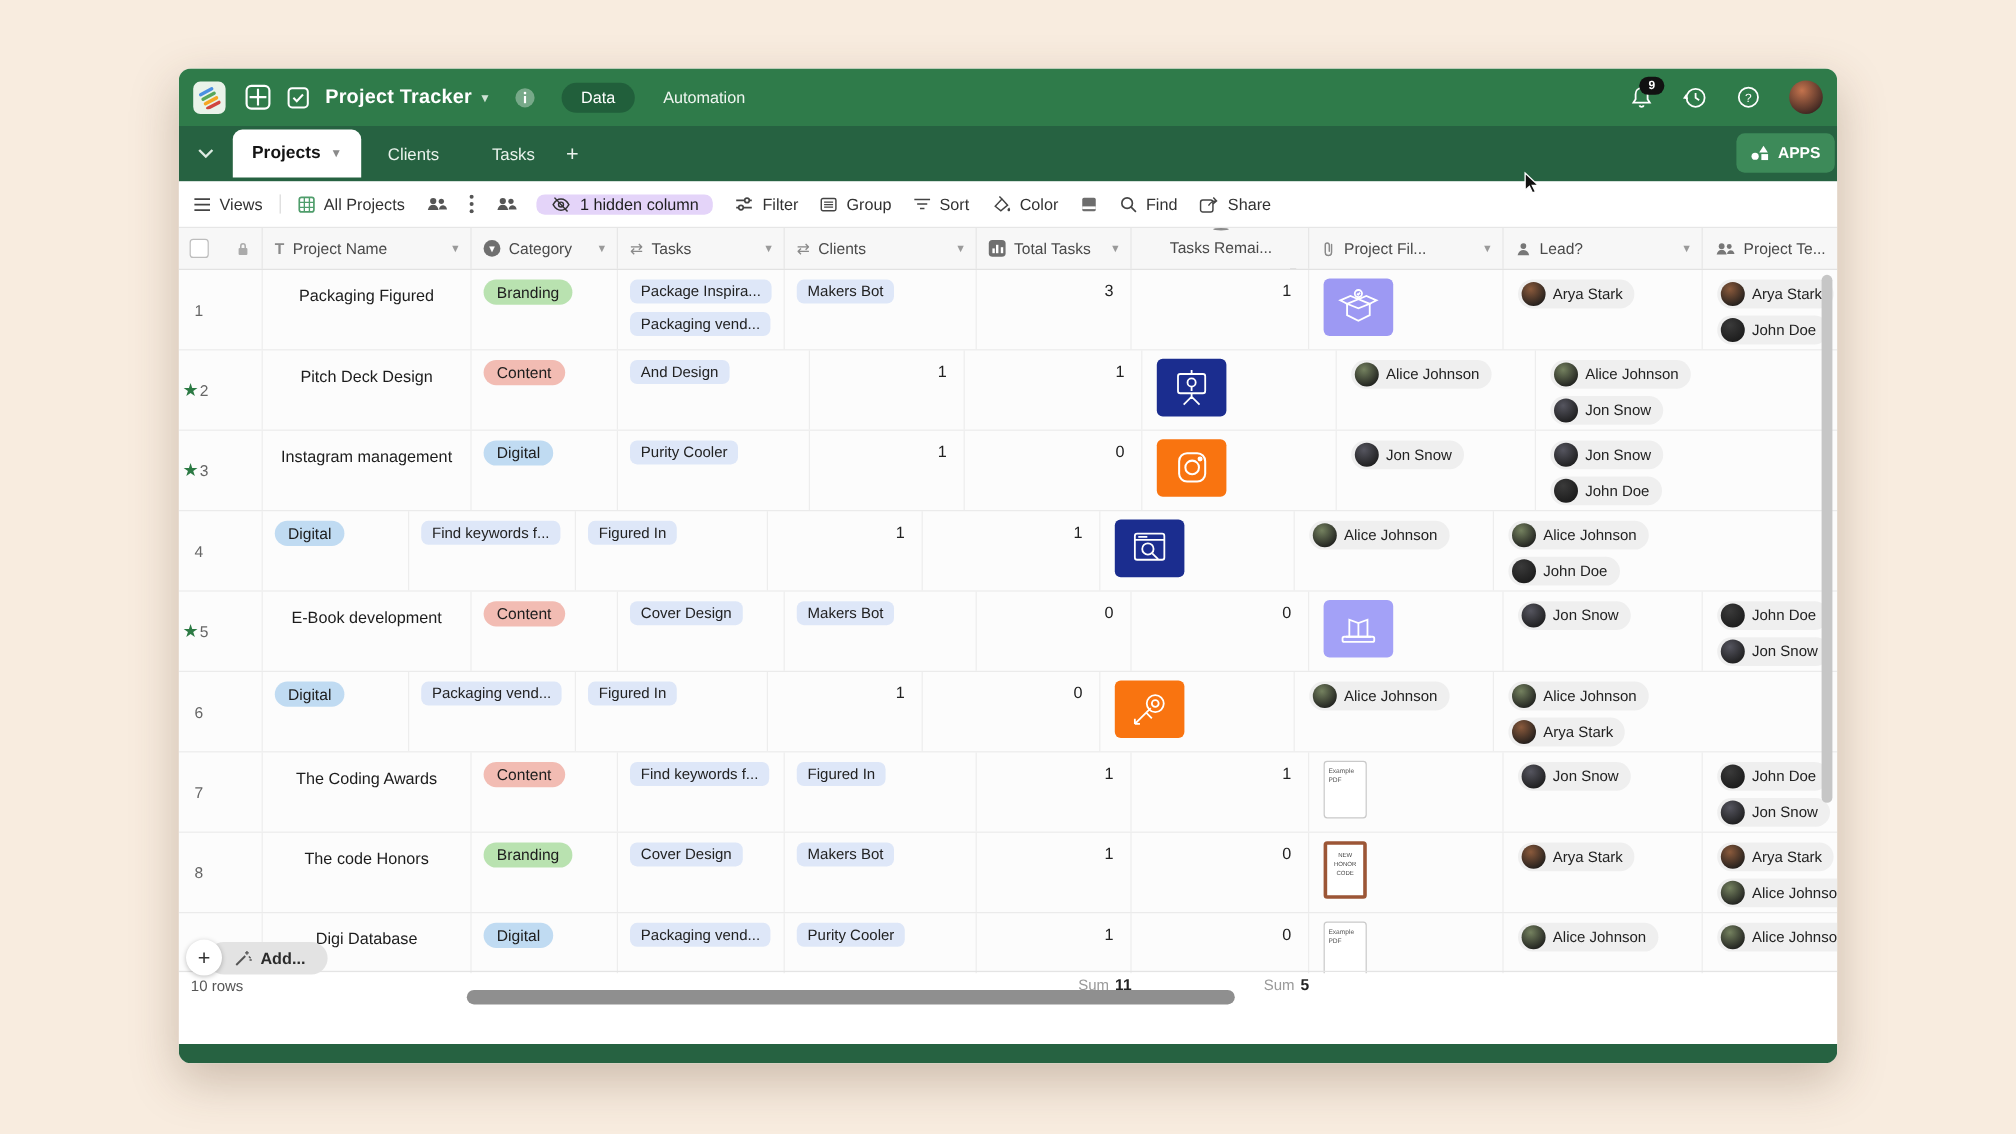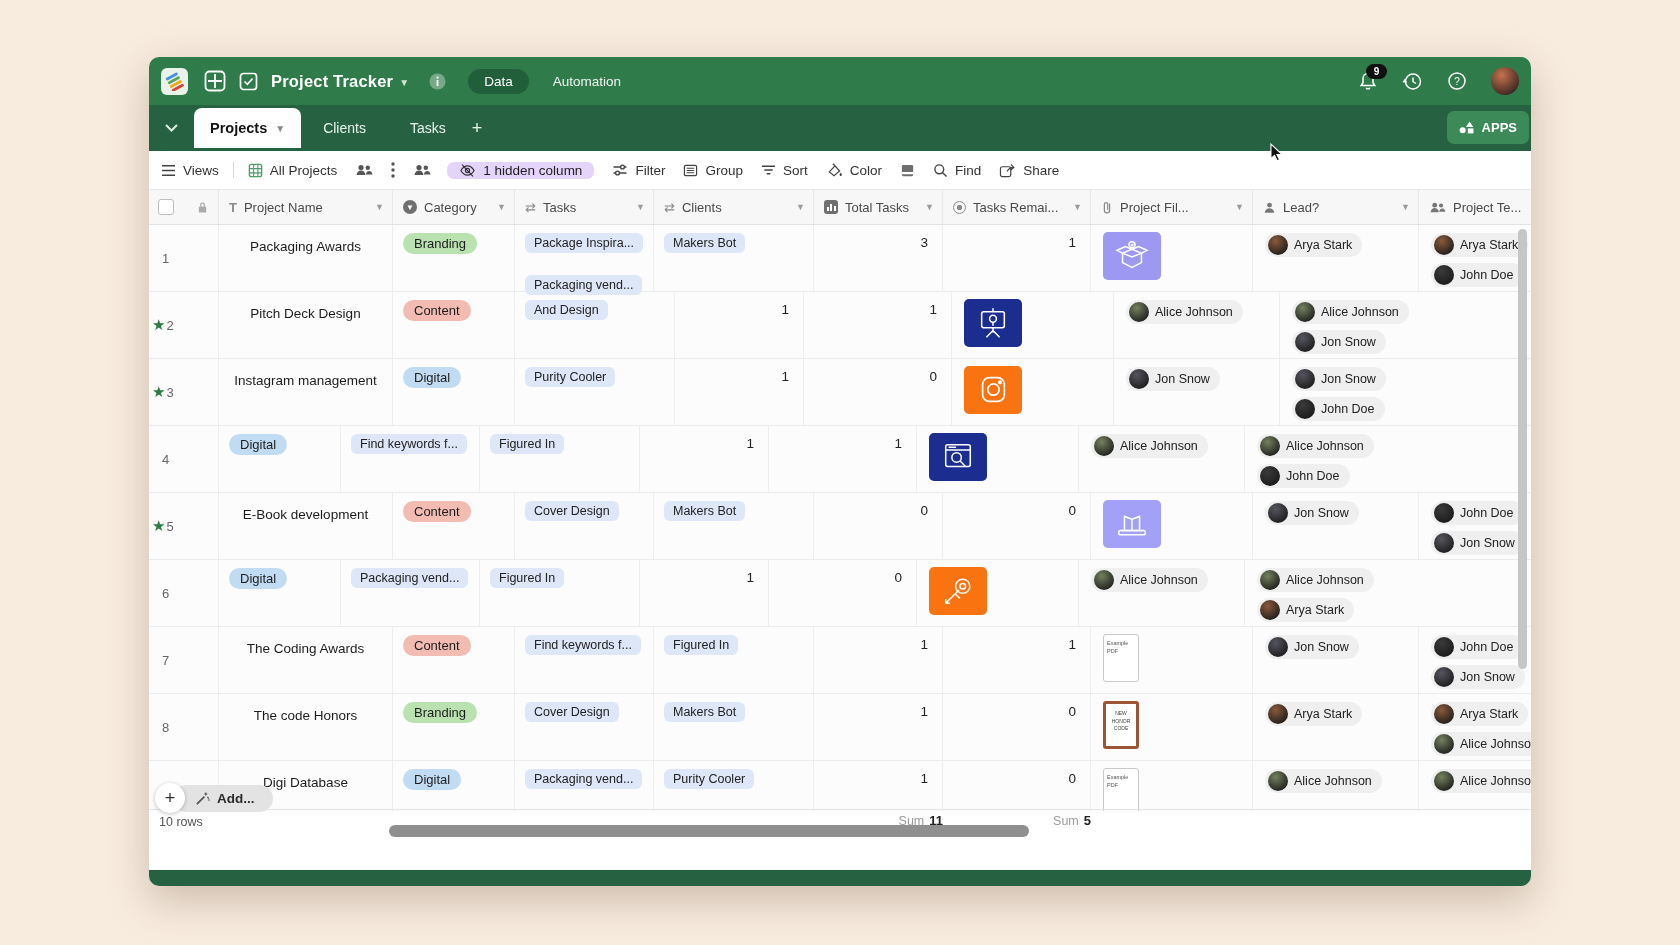--- a/index.html
+++ b/index.html
@@ -48,21 +48,21 @@
   .ic-formula{width:13px;height:13px;border-radius:50%;border:1.5px solid #8a8a8a;box-sizing:border-box;background:radial-gradient(circle,#8a8a8a 2.5px,transparent 3px);}
   .rows{height:586px;overflow:hidden;background:#fcfcfc;}
   .row{display:flex;height:67px;border-bottom:1px solid #ebebeb;box-sizing:border-box;}
   .cell{border-right:1px solid #ededed;box-sizing:border-box;flex:0 0 auto;overflow:visible;}
   .numcell{display:flex;align-items:center;padding-left:13px;font-size:13px;color:#666;}
   .numcell.starred{padding-left:3px;}
   .star{color:#2c7a44;font-size:15px;margin-right:1px;}
   .namecell{text-align:center;padding:12px 10px 0;font-size:13.5px;color:#1c1c1c;line-height:1.45;}
   .catcell{padding:8px 0 0 10px;}
   .catpill{display:inline-block;border-radius:20px;padding:3px 11px;font-size:13px;color:#1d1d1d;}
-  .stackcell{display:flex;flex-direction:column;align-items:flex-start;gap:22px;padding:8px 0 0 10px;}
+  .stackcell{display:flex;flex-direction:column;align-items:flex-start;gap:7px;padding:8px 0 0 10px;}
   .bluepill{background:#dee7f8;border-radius:6px;padding:3px 9px;font-size:12.5px;color:#222;white-space:nowrap;}
   .numval{text-align:right;padding:10px 14px 0 0;font-size:13.5px;color:#222;}
   .filecell{padding:7px 0 0 12px;}
   .tile{width:58px;height:48px;border-radius:5px;display:flex;align-items:center;justify-content:center;}
   .paper{width:36px;height:48px;background:#fff;border:1px solid #c9c9c9;border-radius:3px;padding:4px 3px;box-sizing:border-box;font-size:5.5px;color:#555;line-height:1.5;overflow:hidden;}
   .paper.cert{border:3px solid #9c5636;text-align:center;font-size:5px;color:#444;padding-top:6px;}
   .personpill{background:#efefef;border-radius:13px;padding:2px 10px 2px 3px;display:flex;align-items:center;gap:6px;white-space:nowrap;width:max-content;}
   .personpill span{font-size:12.5px;color:#222;}
   .av{width:20px;height:20px;border-radius:50%;flex:0 0 auto;}
   .peoplecell{display:flex;flex-direction:column;align-items:flex-start;gap:6px;padding:8px 0 0 12px;}
@@ -295,21 +295,21 @@
       </div>
       <div class="th" style="width: 129px;">
         <span class="ic-count">
           <i style="height:4px"></i>
           <i style="height:7px"></i>
           <i style="height:5px"></i>
         </span>
         <span>Total Tasks</span>
         <span class="chev">▼</span>
       </div>
-      <div class="th" style="width: 148px;">
+      <div class="th" style="width: 148px; flex-direction: column;">
         <span class="ic-formula"></span>
         <span>Tasks Remai...</span>
         <span class="chev">▼</span>
       </div>
       <div class="th" style="width: 162px;">
         <svg width="12" height="15" viewBox="0 0 12 16">
           <path d="M8.8 4v7a2.8 2.8 0 01-5.6 0V4.5a1.8 1.8 0 013.6 0V10" stroke="#8a8a8a" fill="none" stroke-width="1.3" stroke-linecap="round"></path>
         </svg>
         <span>Project Fil...</span>
         <span class="chev">▼</span>
@@ -330,21 +330,21 @@
           <path d="M10.8 11.5c.4-2.3 1.8-3.4 3.4-3.4 1.2 0 2.4.7 3 2.3l.3 1.1z" fill="#777"></path>
         </svg>
         <span>Project Te...</span>
       </div>
     </div>
   <div class="rows" id="rows">
       <div class="row">
         <div class="cell numcell" style="width: 70px;">
           <span>1</span>
         </div>
-        <div class="cell namecell" style="width: 174px;">Packaging Awards</div>
+        <div class="cell namecell" style="width: 174px;">Packaging Figured</div>
         <div class="cell catcell" style="width: 122px;"><span class="catpill" style="background: rgb(185, 226, 176);">Branding</span></div>
         <div class="cell stackcell" style="width: 139px;">
           <span class="bluepill">Package Inspira...</span>
           <span class="bluepill">Packaging vend...</span>
         </div>
         <div class="cell stackcell" style="width: 160px;">
           <span class="bluepill">Makers Bot</span>
         </div>
         <div class="cell numval" style="width: 129px;">3</div>
         <div class="cell numval" style="width: 148px;">1</div>

